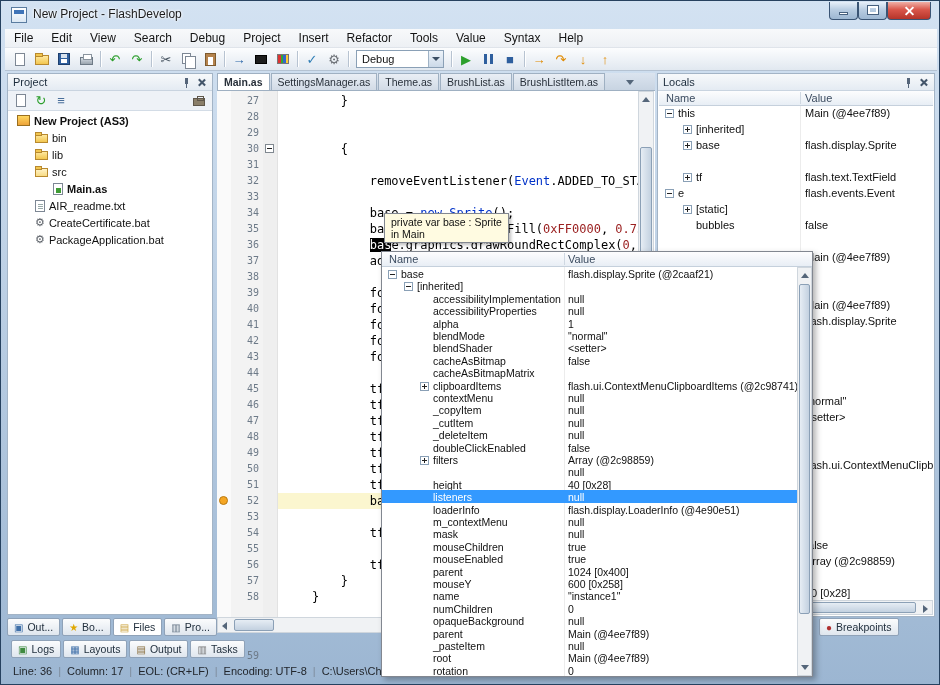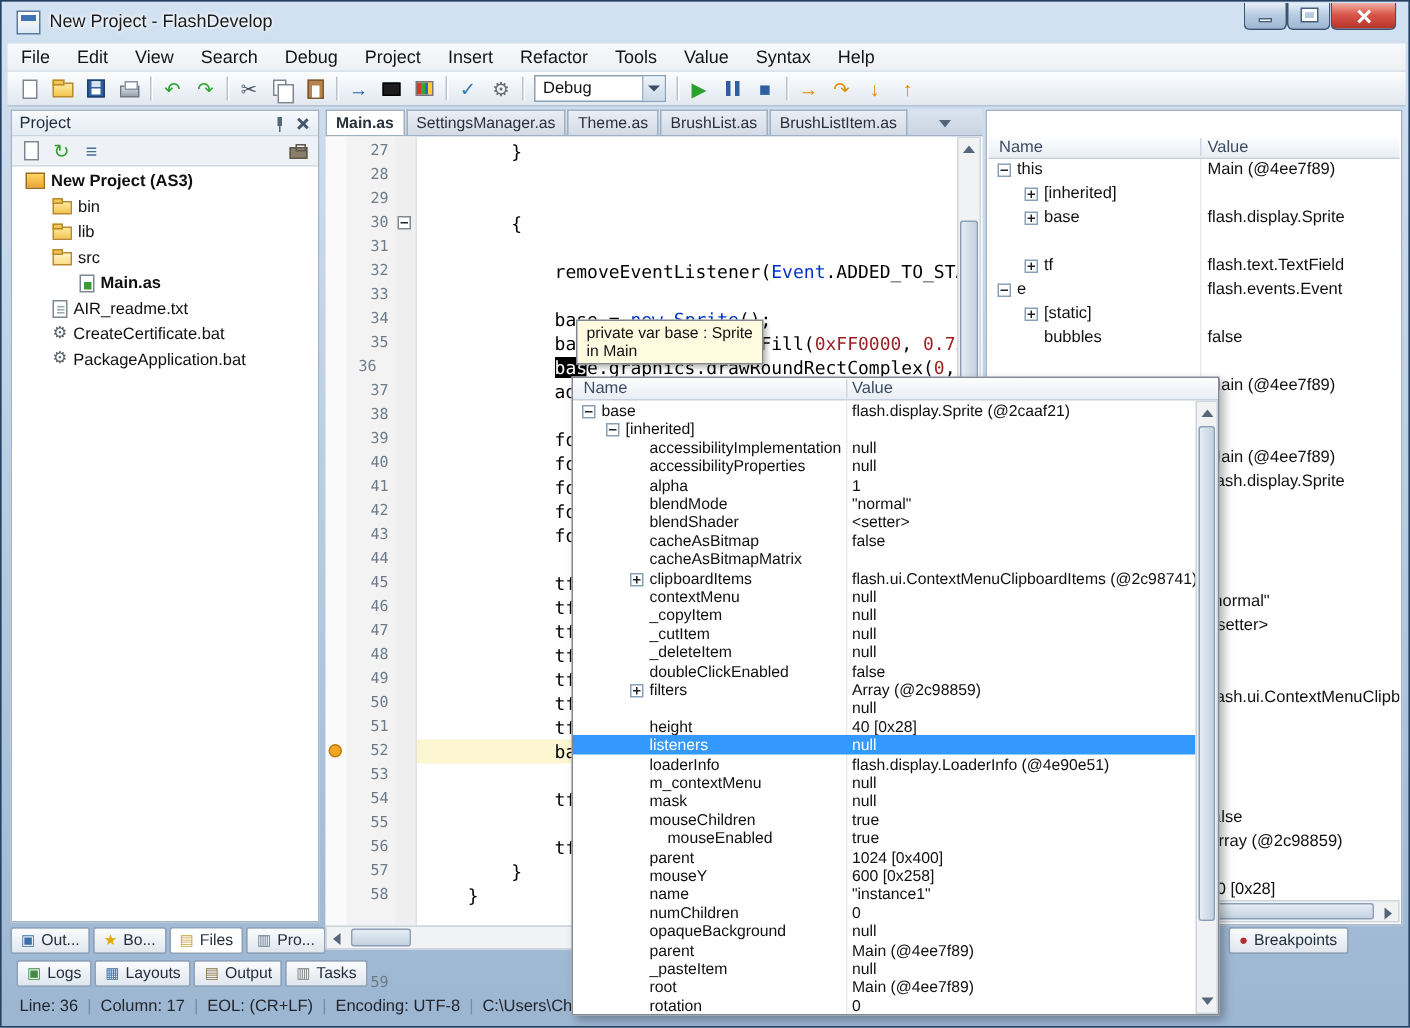--- a/index.html
+++ b/index.html
@@ -359,21 +359,21 @@
   <div class="abs gut-num">
       <div class="lnum" style="top: 2px;">27</div>
       <div class="lnum" style="top: 18px;">28</div>
       <div class="lnum" style="top: 34px;">29</div>
       <div class="lnum" style="top: 50px;">30</div>
       <div class="lnum" style="top: 66px;">31</div>
       <div class="lnum" style="top: 82px;">32</div>
       <div class="lnum" style="top: 98px;">33</div>
       <div class="lnum" style="top: 114px;">34</div>
       <div class="lnum" style="top: 130px;">35</div>
-      <div class="lnum" style="top: 146px; text-align: center;">36</div>
+      <div class="lnum" style="top: 146px;">36</div>
       <div class="lnum" style="top: 162px;">37</div>
       <div class="lnum" style="top: 178px;">38</div>
       <div class="lnum" style="top: 194px;">39</div>
       <div class="lnum" style="top: 210px;">40</div>
       <div class="lnum" style="top: 226px;">41</div>
       <div class="lnum" style="top: 242px;">42</div>
       <div class="lnum" style="top: 258px;">43</div>
       <div class="lnum" style="top: 274px;">44</div>
       <div class="lnum" style="top: 290px;">45</div>
       <div class="lnum" style="top: 306px;">46</div>
@@ -436,20 +436,26 @@
     <span class="tri down" style="left:3px;bottom:5px;"></span>
   </div>
 
   <div class="abs sbar" style="left:216px;top:616px;width:438px;height:16px;">
     <span class="tri left" style="left:4px;top:4px;"></span>
     <div class="sthumb h grip" style="left:16px;top:1px;width:40px;height:12px;"></div>
     <span class="tri right" style="right:4px;top:4px;"></span>
   </div>
 
   <div class="abs panel" style="left:656px;top:72px;width:278px;height:544px;">
+    <div class="phead">
+      <span>Locals</span>
+      <span class="sp"></span>
+      <span class="pin"></span>
+      <span class="xicon"></span>
+    </div>
     <div class="colhead" style="left:1px;top:17px;right:1px;">
       <span style="left:7px;">Name</span>
       <span style="left:146px;">Value</span>
       <span class="colsep" style="left:141px;"></span>
     </div>
     <div class="abs" style="left:1px;top:32px;right:1px;height:496px;overflow:hidden;">
       <div class="gridline" style="left:141px;"></div>
     <div class="lrow" style="top: 0px;">
           <span class="exp" style="left: 6px;"></span>
           <span class="rname" style="left: 19px;">this</span>
@@ -726,21 +732,21 @@
         </div>
         <div class="drow" style="top: 260.4px;">
           <span class="rname" style="left: 51px;">mask</span>
           <span class="rvalue" style="left: 186px;">null</span>
         </div>
         <div class="drow" style="top: 272.8px;">
           <span class="rname" style="left: 51px;">mouseChildren</span>
           <span class="rvalue" style="left: 186px;">true</span>
         </div>
         <div class="drow" style="top: 285.2px;">
-          <span class="rname" style="left: 51px; margin-left: 12px;">mouseEnabled</span>
+          <span class="rname" style="left: 51px;">mouseEnabled</span>
           <span class="rvalue" style="left: 186px;">true</span>
         </div>
         <div class="drow" style="top: 297.6px;">
           <span class="rname" style="left: 51px;">parent</span>
           <span class="rvalue" style="left: 186px;">1024 [0x400]</span>
         </div>
         <div class="drow" style="top: 310px;">
           <span class="rname" style="left: 51px;">mouseY</span>
           <span class="rvalue" style="left: 186px;">600 [0x258]</span>
         </div>

